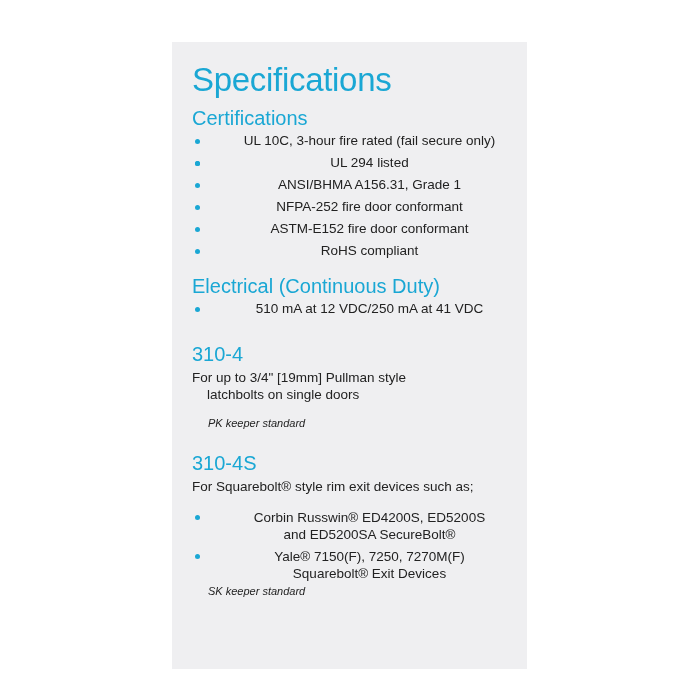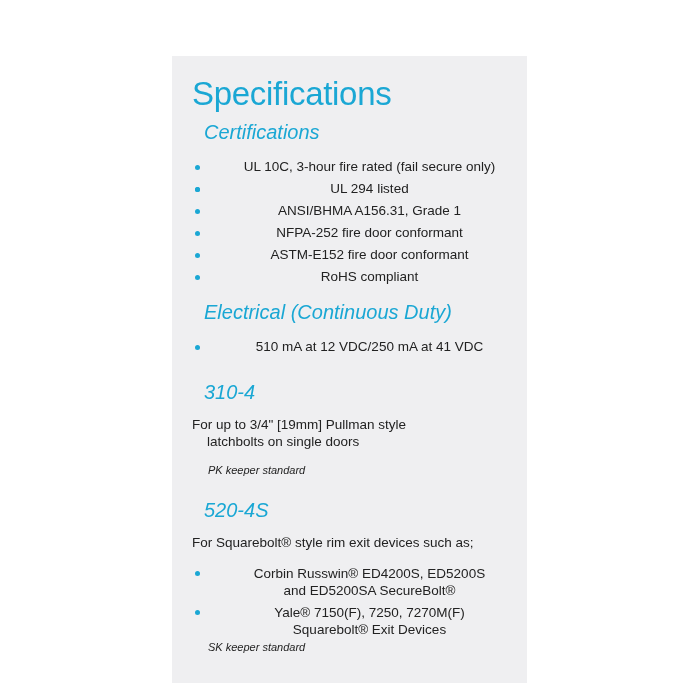--- a/index.html
+++ b/index.html
@@ -5,40 +5,39 @@
     html, body { margin: 0; padding: 0; }
     body {
       width: 700px; height: 700px;
       background: #ffffff;
       position: relative;
       font-family: "Liberation Sans", "DejaVu Sans", sans-serif;
       overflow: hidden;
     }
     .panel {
       position: absolute;
-      left: 172px; top: 56px;
+      left: 172px; top: 42px;
       width: 355px; height: 627px;
       background: #efeff1;
       box-sizing: border-box;
       padding: 18px 0 0 20px;
     }
     .title {
       color: #1aa7d4;
       font-size: 33px;
       line-height: 40px;
       margin: 0;
       font-weight: normal;
       letter-spacing: -0.3px;
     }
     .section-heading {
       color: #1aa7d4;
-      font-style: italic;
       font-size: 20px;
       line-height: 24px;
-      margin: 12px;
+      margin: 0;
       font-weight: normal;
     }
     .bullets {
       list-style: none;
       margin: 0; padding: 0; text-align: center;
     }
     .bullets li {
       position: relative;
       padding-left: 20px;
       font-size: 13.5px;
@@ -90,20 +89,20 @@
     <li><span class="dot"></span><span>510 mA at 12 VDC/250 mA at 41 VDC</span></li>
   </ul>
 
   <h2 class="section-heading" style="margin-top:22px;">310-4</h2>
   <p class="para" style="margin-top:3px;">
     <span>For up to 3/4" [19mm] Pullman style</span>
     <span class="indent">latchbolts on single doors</span>
   </p>
   <p class="note" style="margin-top:14px;">PK keeper standard</p>
 
-  <h2 class="section-heading" style="margin-top:22px;">520-4S</h2>
+  <h2 class="section-heading" style="margin-top:22px;">310-4S</h2>
   <p class="para" style="margin-top:3px;">For Squarebolt® style rim exit devices such as;</p>
   <ul class="bullets multi" style="margin-top:14px;">
     <li><span class="dot"></span><span>Corbin Russwin® ED4200S, ED5200S</span><br><span>and ED5200SA SecureBolt®</span></li>
     <li><span class="dot"></span><span>Yale® 7150(F), 7250, 7270M(F)</span><br><span>Squarebolt® Exit Devices</span></li>
   </ul>
   <p class="note" style="margin-top:-2px;">SK keeper standard</p>
 </div>
 
 </body></html>

